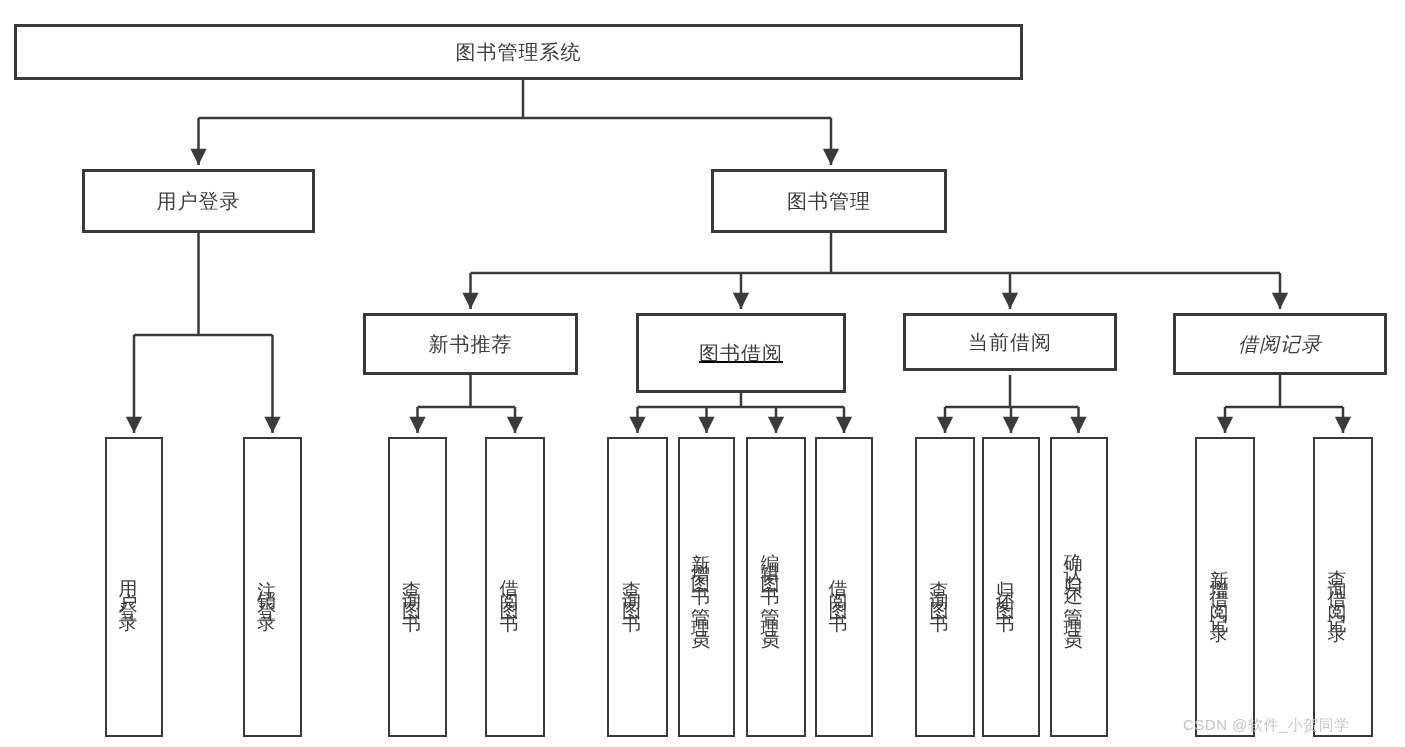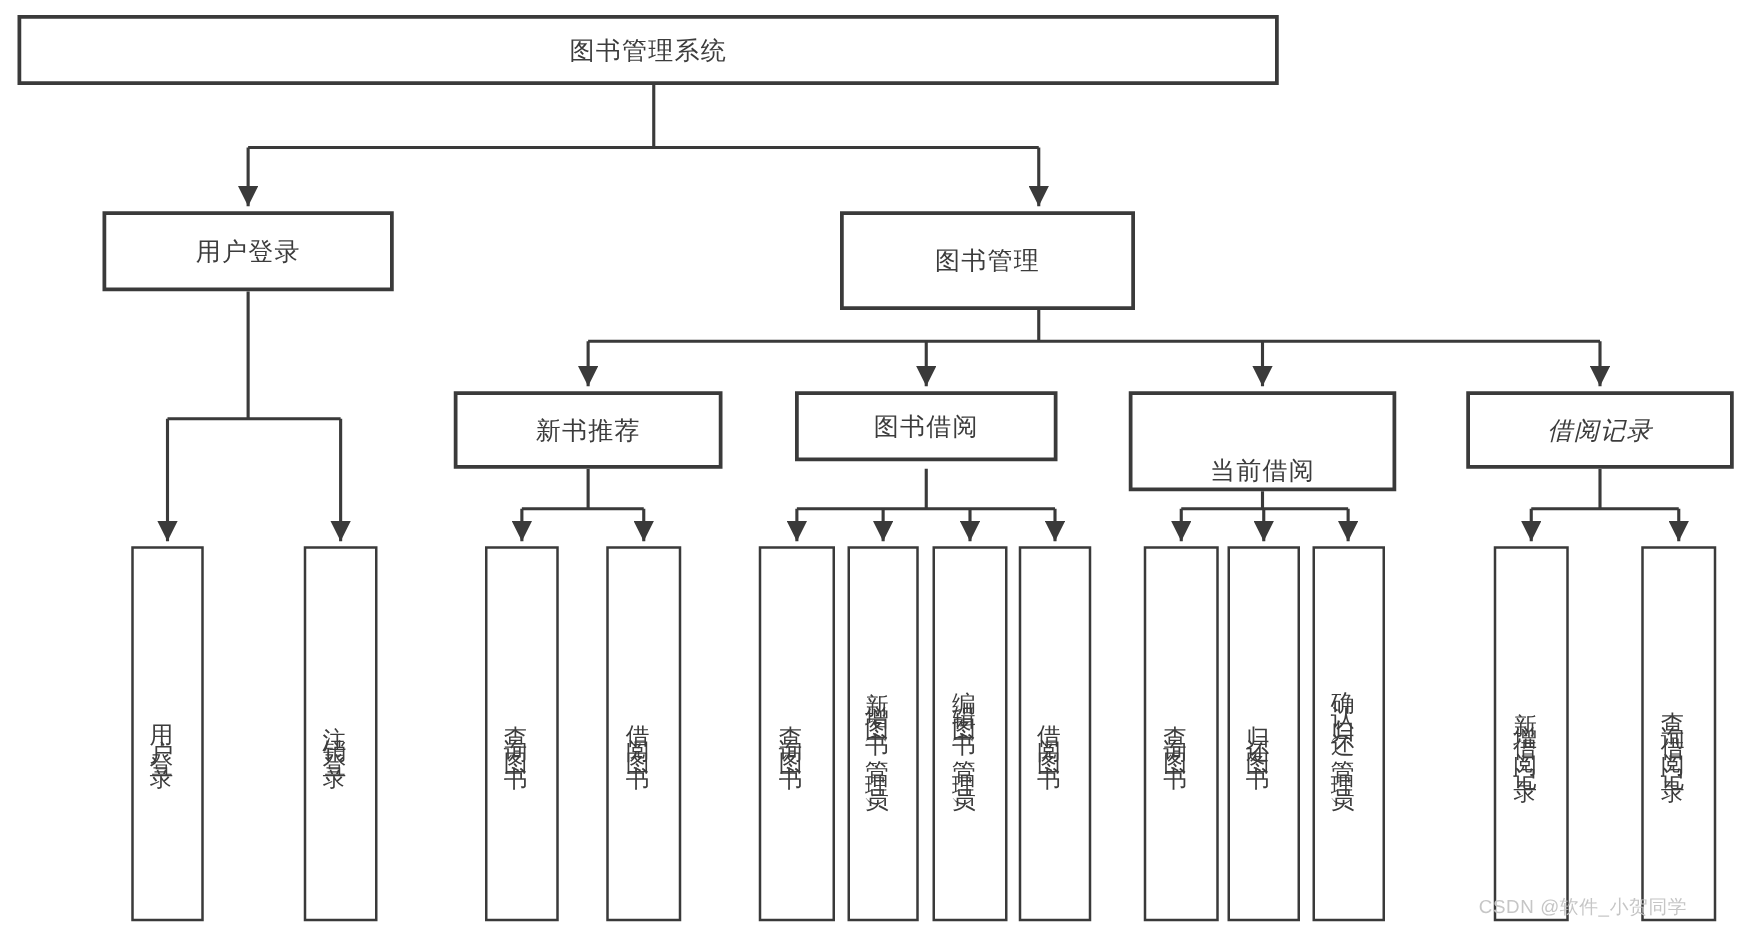--- a/index.html
+++ b/index.html
@@ -103,38 +103,38 @@
       <line x1="945" y1="407" x2="945" y2="433" marker-end="url(#arrow)"></line>
       <line x1="1011" y1="407" x2="1011" y2="433" marker-end="url(#arrow)"></line>
       <line x1="1078.5" y1="407" x2="1078.5" y2="433" marker-end="url(#arrow)"></line>
 
       <path d="M1280 375 V407 M1225 407 H1343"></path>
       <line x1="1225" y1="407" x2="1225" y2="433" marker-end="url(#arrow)"></line>
       <line x1="1343" y1="407" x2="1343" y2="433" marker-end="url(#arrow)"></line>
     </g>
   </svg>
 
-  <div class="node h" style="left:14px; top:12px; width:1009px; height:56px;">
+  <div class="node h" style="left:14px; top:24px; width:1009px; height:56px;">
     <span class="lbl">图书管理系统</span>
   </div>
 
   <div class="node h" style="left:82px; top:169px; width:233px; height:64px;">
     <span class="lbl">用户登录</span>
   </div>
-  <div class="node h" style="left:672px; top:169px; width:236px; height:79px;">
+  <div class="node h" style="left:711px; top:169px; width:236px; height:64px;">
     <span class="lbl">图书管理</span>
   </div>
 
   <div class="node h" style="left:363px; top:313px; width:215px; height:62px;">
     <span class="lbl">新书推荐</span>
   </div>
-  <div class="node h" style="left:636px; top:313px; width:210px; height:56px;">
+  <div class="node h" style="left:636px; top:313px; width:210px; height:80px;text-decoration:underline;">
     <span class="lbl">图书借阅</span>
   </div>
-  <div class="node h" style="left:903px; top:313px; width:214px; height:80px;align-items:flex-end;">
+  <div class="node h" style="left:903px; top:313px; width:214px; height:58px;">
     <span class="lbl">当前借阅</span>
   </div>
   <div class="node h" style="left:1173px; top:313px; width:214px; height:62px;font-style:italic;">
     <span class="lbl">借阅记录</span>
   </div>
 
   <div class="node v" style="left:105px; top:437px; width:58px; height:300px;">
     <span class="lbl">用户登录</span>
   </div>
   <div class="node v" style="left:243px; top:437px; width:59px; height:300px;">

